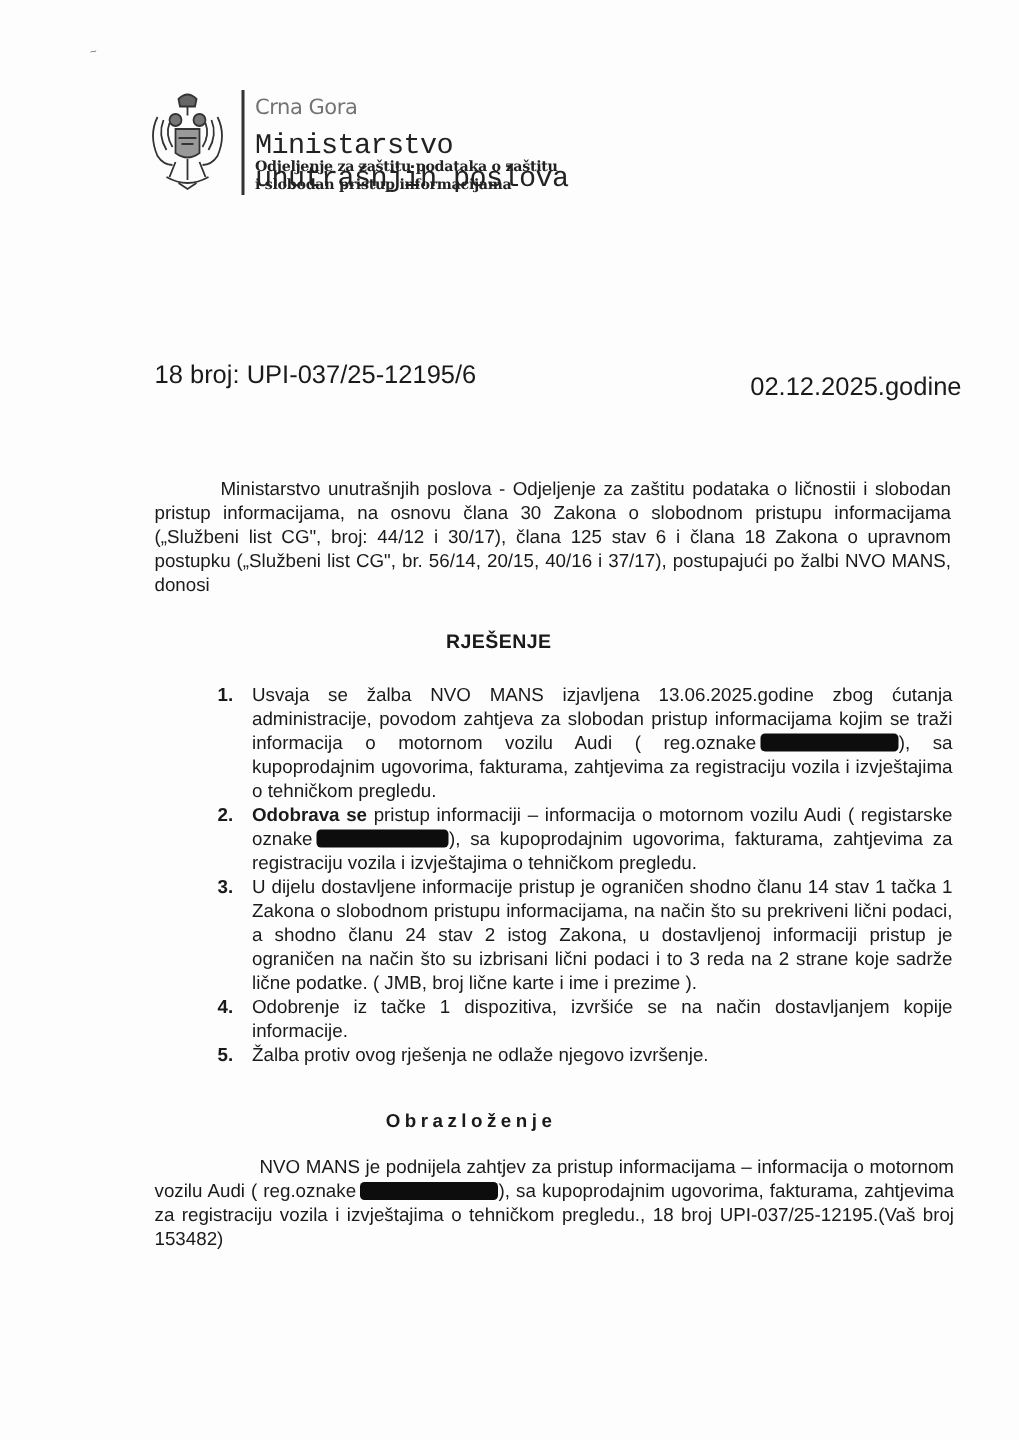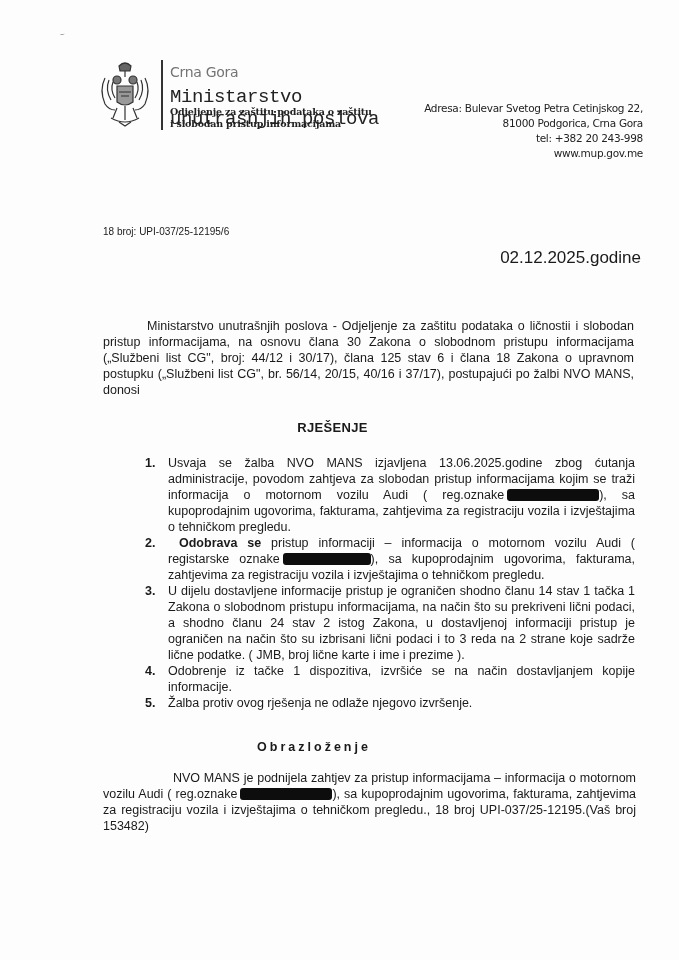--- a/index.html
+++ b/index.html
@@ -11,31 +11,31 @@
     .coat { position: absolute; left: 2px; top: 2px; width: 56px; height: 70px; }
     .vline { position: absolute; left: 66px; top: 2px; width: 1.5px; height: 70px; background: #333; }
     .hdr-country { position: absolute; left: 75px; top: 6px; font-size: 14px; color: #737373; font-family: "DejaVu Sans", sans-serif; letter-spacing: -0.3px; }
     .hdr-ministry { position: absolute; left: 75px; top: 28px; font-size: 19px; color: #222; font-family: Liberation Mono, monospace; letter-spacing: -0.4px; }
     .hdr-dept1, .hdr-dept2 { position: absolute; left: 75px; font-size: 9.5px; font-weight: bold; font-family: "DejaVu Serif", serif; color: #222; letter-spacing: -0.2px; }
     .hdr-dept1 { top: 48px; }
     .hdr-dept2 { top: 60px; }
 
     .address { position: absolute; right: 36px; top: 101px; text-align: right; font-size: 10.5px; line-height: 15px; font-family: "DejaVu Sans", sans-serif; color: #222; letter-spacing: -0.3px; }
 
-    .refno { position: absolute; left: 103px; top: 226px; font-size: 10px; text-align: right; }
+    .refno { position: absolute; left: 103px; top: 240px; font-size: 17px; text-align: right; }
     .date { position: absolute; right: 38px; top: 248px; font-size: 17px; }
 
     .intro { position: absolute; left: 103px; top: 318px; width: 531px; font-size: 12.5px; line-height: 16px; text-align: justify; text-indent: 44px; }
 
     .title-rj { position: absolute; left: 0; width: 665px; top: 420px; text-align: center; font-weight: bold; font-size: 13px; letter-spacing: 0.3px; }
 
     .disp { position: absolute; left: 145px; top: 455px; width: 490px; margin: 0; padding: 0; list-style: none; font-size: 12.5px; line-height: 16px; }
     .disp li { position: relative; padding-left: 23px; text-align: justify; margin-bottom: 0; }
     .disp li .num { position: absolute; left: 0; top: 0; font-weight: bold; }
-    .disp li b { font-weight: bold; margin-left: 11px; }
+    .disp li b { font-weight: bold; }
     .redact { display: inline-block; width: 92px; height: 12px; background: #0d0d0d; border-radius: 3px; vertical-align: -2px; margin-left: 3px; }
     .redact.short { width: 88px; }
 
     .title-ob { position: absolute; left: 0; width: 628px; top: 740px; text-align: center; font-weight: bold; font-size: 12.5px; letter-spacing: 3px; }
 
     .para { position: absolute; left: 103px; width: 533px; font-size: 12.5px; line-height: 16px; text-align: justify; text-indent: 70px; }
     .p1 { top: 770px; }
     .p2 { top: 851px; }
   </style>
 </head>
@@ -61,26 +61,20 @@
         <path d="M22 62 l6 4 l6 -4"></path>
       </g>
     </svg>
     <div class="vline"></div>
     <div class="hdr-country">Crna Gora</div>
     <div class="hdr-ministry">Ministarstvo unutrašnjih poslova</div>
     <div class="hdr-dept1">Odjeljenje za zaštitu podataka o zaštitu</div>
     <div class="hdr-dept2">i slobodan pristup informacijama</div>
   </div>
 
-  <div class="address">
-    <div>Adresa: Bulevar Svetog Petra Cetinjskog 22,</div>
-    <div>81000 Podgorica, Crna Gora</div>
-    <div>tel: +382 20 243-998</div>
-    <div>www.mup.gov.me</div>
-  </div>
 
   <div class="refno">18 broj: UPI-037/25-12195/6</div>
   <div class="date">02.12.2025.godine</div>
 
   <div class="intro">Ministarstvo unutrašnjih poslova - Odjeljenje za zaštitu podataka o ličnostii i slobodan pristup informacijama, na osnovu člana 30 Zakona o slobodnom pristupu informacijama („Službeni list CG", broj: 44/12 i 30/17), člana 125 stav 6 i člana 18 Zakona o upravnom postupku („Službeni list CG", br. 56/14, 20/15, 40/16 i 37/17), postupajući po žalbi NVO MANS, donosi</div>
 
   <div class="title-rj">RJEŠENJE</div>
 
   <ol class="disp">
     <li>

